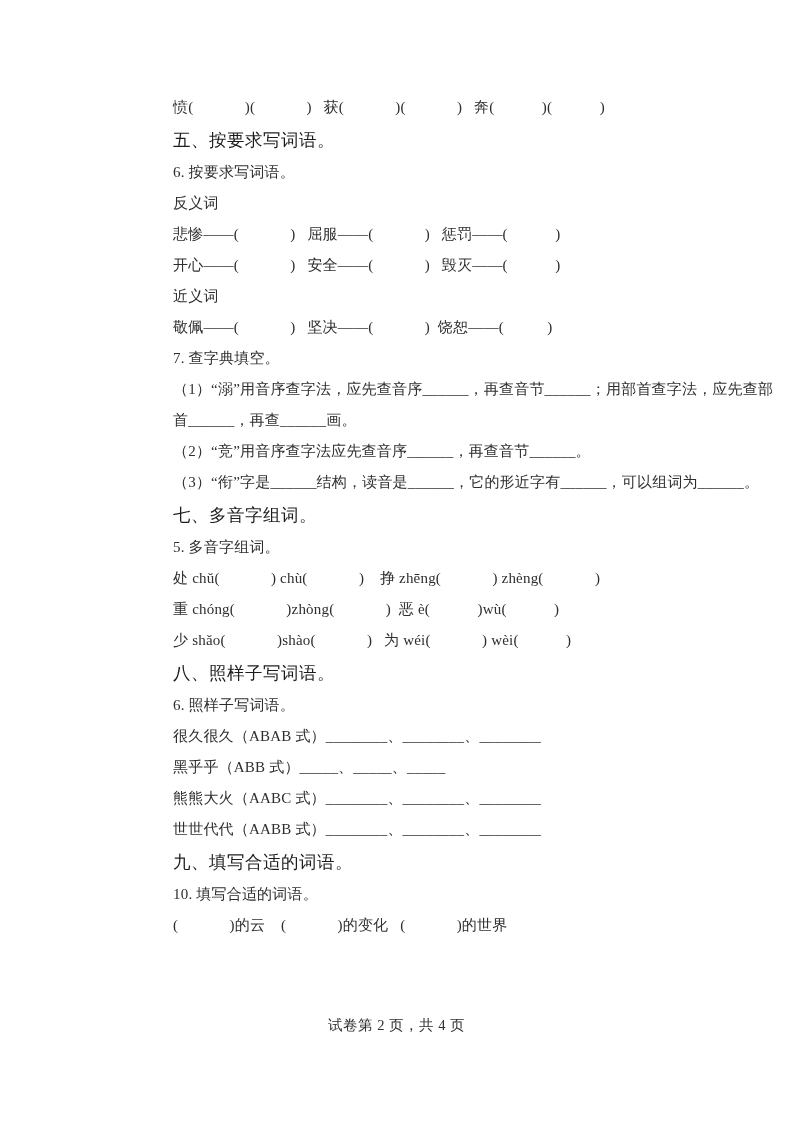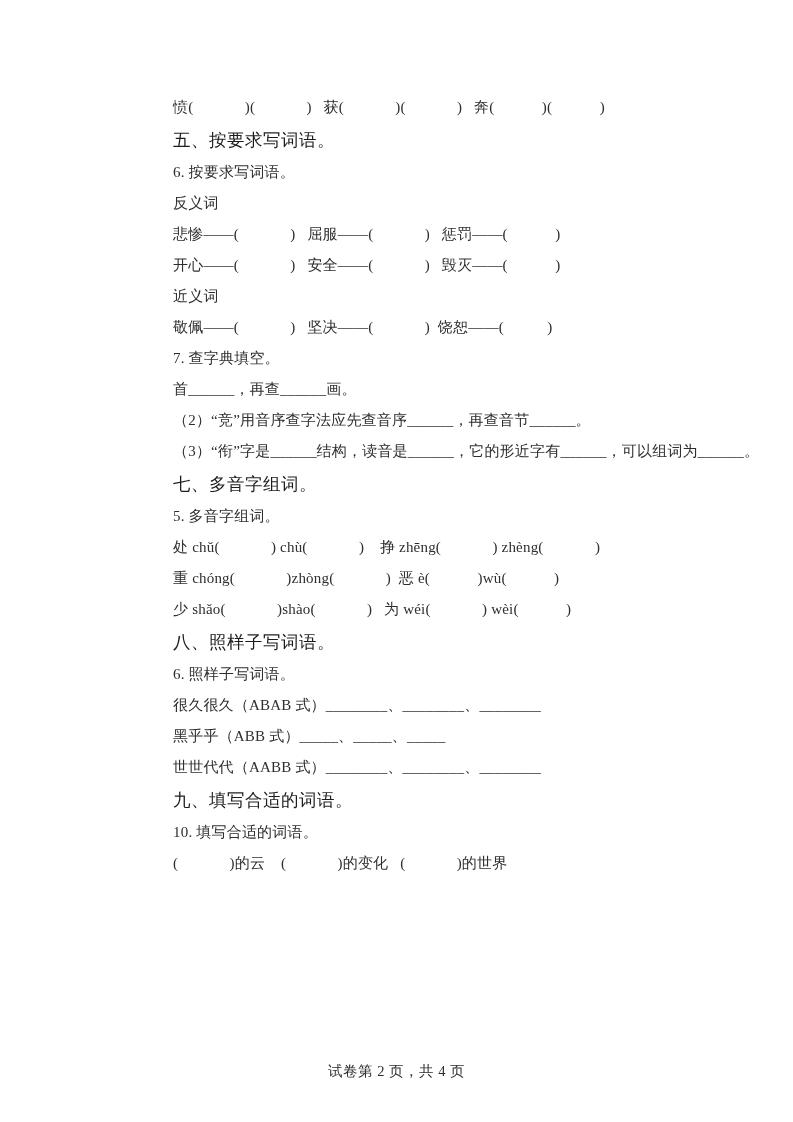--- a/index.html
+++ b/index.html
@@ -36,21 +36,21 @@
     line-height: 34px;
     height: 34px;
     font-weight: 400;
     color: #1c1c1c;
     letter-spacing: 0.5px;
   }
   .footer {
     position: absolute;
     left: 0;
     right: 0;
-    top: 1062px;
+    top: 1016px;
     text-align: center;
     font-size: 14.5px;
     color: #2e2e2e;
     letter-spacing: 0.5px;
   }
 </style>
 </head>
 <body>
 
 <div class="page">
@@ -60,34 +60,36 @@
 
     <div class="heading">五、按要求写词语。</div>
     <div class="line">6. 按要求写词语。</div>
     <div class="line">反义词</div>
     <div class="line">悲惨——(             )   屈服——(             )   惩罚——(            )</div>
     <div class="line">开心——(             )   安全——(             )   毁灭——(            )</div>
     <div class="line">近义词</div>
     <div class="line">敬佩——(             )   坚决——(             )  饶恕——(           )</div>
 
     <div class="line">7. 查字典填空。</div>
+    <div class="line">（1）“溺”用音序查字法，应先查音序______，再查音节______；用部首查字法，应先查部</div>
     <div class="line">首______，再查______画。</div>
     <div class="line">（2）“竞”用音序查字法应先查音序______，再查音节______。</div>
     <div class="line">（3）“衔”字是______结构，读音是______，它的形近字有______，可以组词为______。</div>
 
     <div class="heading">七、多音字组词。</div>
     <div class="line">5. 多音字组词。</div>
     <div class="line">处 chǔ(             ) chù(             )    挣 zhēng(             ) zhèng(             )</div>
     <div class="line">重 chóng(             )zhòng(             )  恶 è(            )wù(            )</div>
     <div class="line">少 shǎo(             )shào(             )   为 wéi(             ) wèi(            )</div>
 
     <div class="heading">八、照样子写词语。</div>
     <div class="line">6. 照样子写词语。</div>
     <div class="line">很久很久（ABAB 式）________、________、________</div>
     <div class="line">黑乎乎（ABB 式）_____、_____、_____</div>
+    <div class="line">熊熊大火（AABC 式）________、________、________</div>
     <div class="line">世世代代（AABB 式）________、________、________</div>
 
     <div class="heading">九、填写合适的词语。</div>
     <div class="line">10. 填写合适的词语。</div>
     <div class="line">(             )的云    (             )的变化   (             )的世界</div>
 
   </div>
 
   <div class="footer">试卷第 2 页，共 4 页</div>
 </div>

